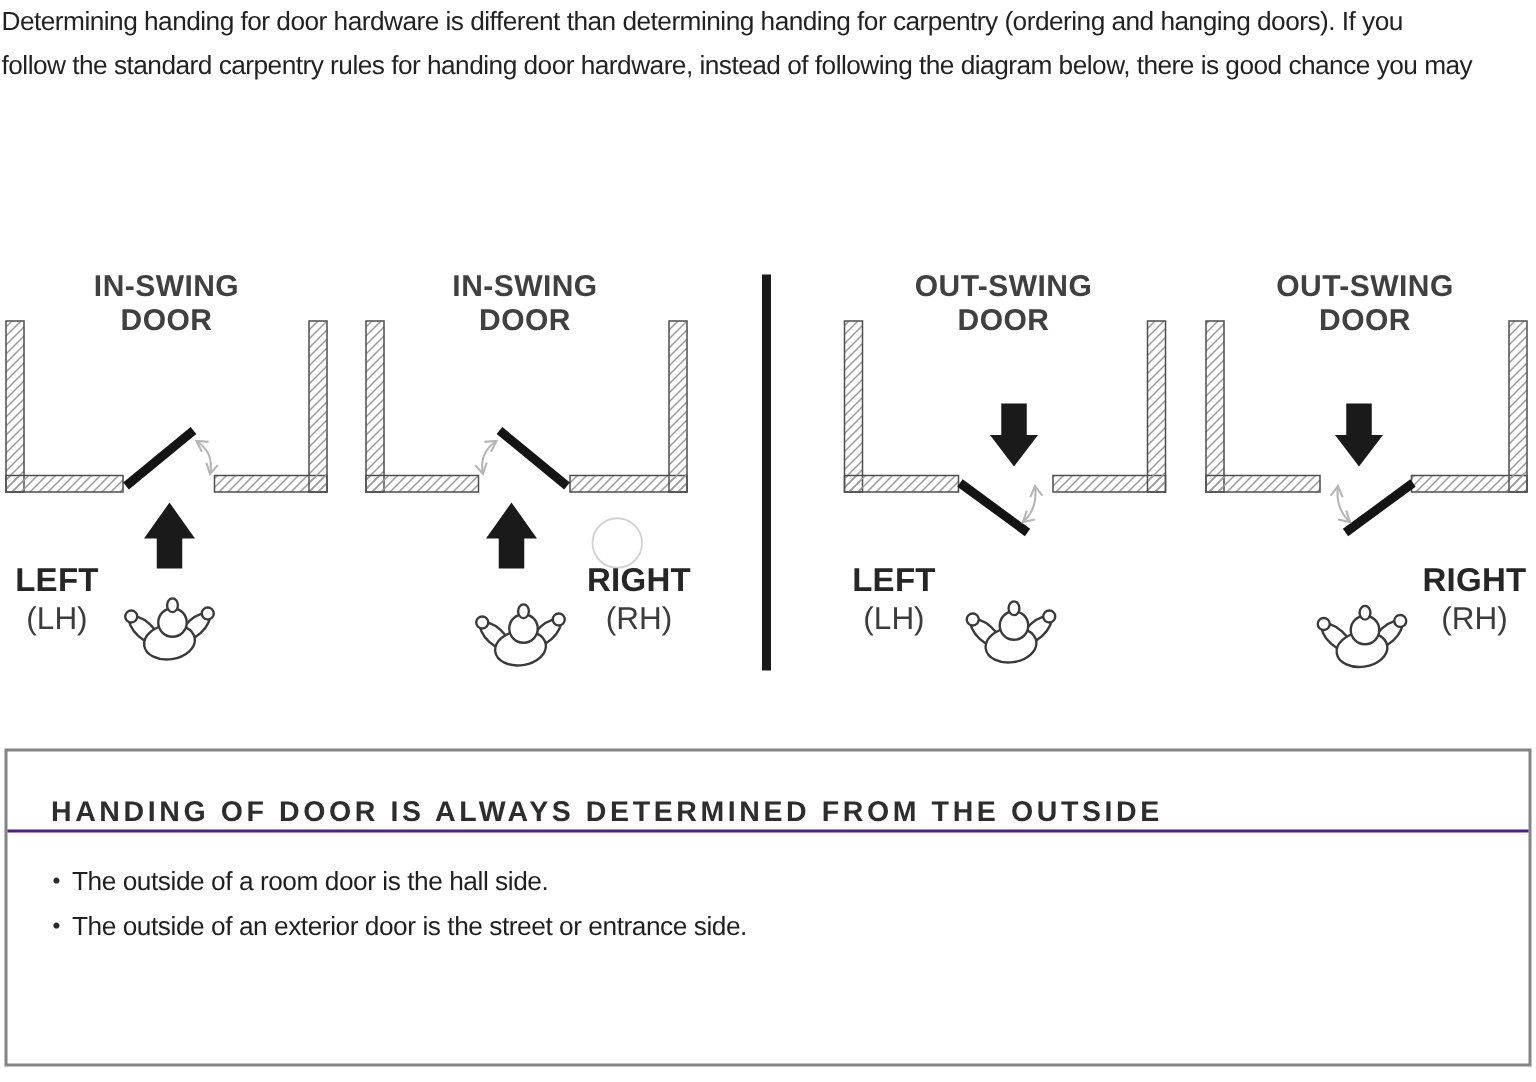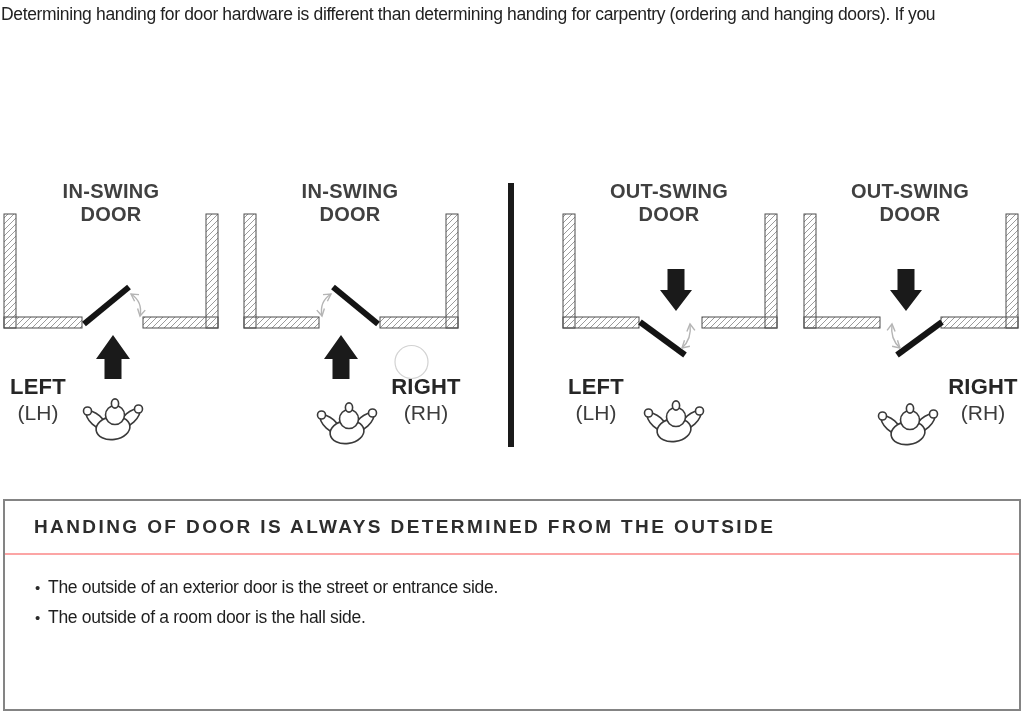--- a/index.html
+++ b/index.html
@@ -24,41 +24,42 @@
   .hand-label .abbr{font-size:21px;line-height:25px;color:#3c3c3c;}
   .h1{left:-4px;} .h2{left:384px;} .h3{left:554px;} .h4{left:941px;}
   
   .draw{position:absolute;left:0;top:178px;width:1024px;height:292px;}
   
   .rule-box{
     position:absolute;left:3px;top:499px;width:1018px;height:212px;
     border:2px solid #848484;box-sizing:border-box;background:#fff;
   }
   .rule-box .rb-header{
-    height:54px;border-bottom:2px solid #fca5a5;display:flex;align-items:center;padding-left:29px;box-sizing:border-box;
+    height:54px;border-bottom:2px solid #4c1d95;display:flex;align-items:flex-end;padding-left:29px;box-sizing:border-box;
   }
   .rule-box .rb-title{
     font-weight:bold;font-size:19px;letter-spacing:2.4px;color:#2d2d2d;white-space:nowrap;
   }
   .rule-box ul{margin:0;padding:18px 18px 0 30px;list-style:none;}
   .rule-box li{
     position:relative;padding-left:13px;font-size:17.5px;letter-spacing:-0.3px;
     line-height:29.6px;color:#1f1f1f;white-space:nowrap;
   }
   .rule-box li::before{
     content:"\2022";position:absolute;left:0;top:0;font-size:15px;color:#2a2a2a;
   }
 </style>
 </head>
 <body>
 
 <div class="page">
 
   <div class="intro">
     <div class="line">Determining handing for door hardware is different than determining handing for carpentry (ordering and hanging doors). If you</div>
+    <div class="line">follow the standard carpentry rules for handing door hardware, instead of following the diagram below, there is good chance you may</div>
   </div>
 
   <div class="dg-title t1">
     <div>IN-SWING</div>
     <div>DOOR</div>
   </div>
   <div class="dg-title t2">
     <div>IN-SWING</div>
     <div>DOOR</div>
   </div>
@@ -171,18 +172,18 @@
   <div class="hand-label h4">
     <div class="hand">RIGHT</div>
     <div class="abbr">(RH)</div>
   </div>
 
   <div class="rule-box">
     <div class="rb-header">
       <span class="rb-title">HANDING OF DOOR IS ALWAYS DETERMINED FROM THE OUTSIDE</span>
     </div>
     <ul>
+      <li>The outside of a room door is the hall side.</li>
       <li>The outside of an exterior door is the street or entrance side.</li>
-      <li>The outside of a room door is the hall side.</li>
     </ul>
   </div>
 
 </div>
 
 </body></html>

